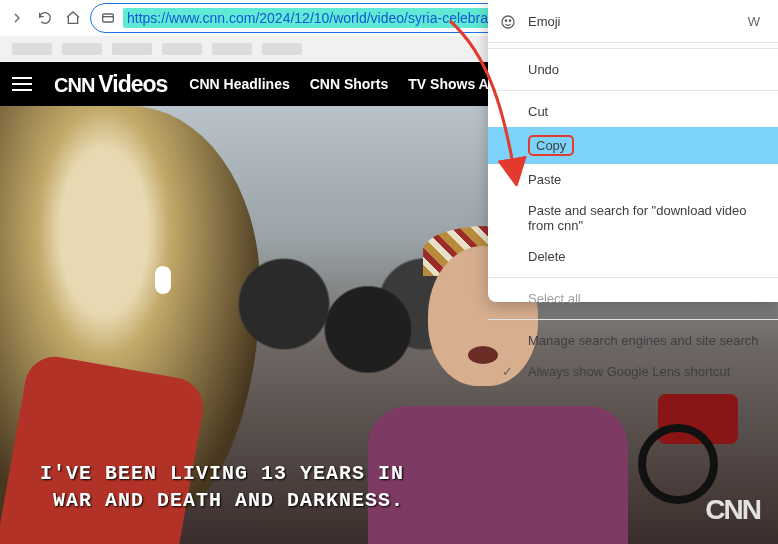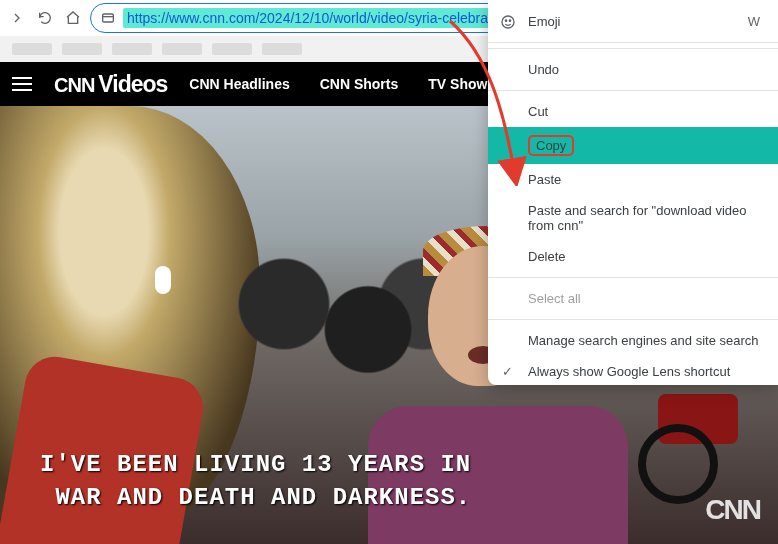--- a/index.html
+++ b/index.html
@@ -87,21 +87,21 @@
   .hamburger { width: 20px; height: 14px; display: flex; flex-direction: column; justify-content: space-between; }
   .hamburger span { display: block; height: 2px; background: #fff; }
   .cnn-logo {
     font-weight: 800;
     font-size: 20px;
     letter-spacing: -1px;
     display: flex; align-items: baseline; gap: 4px;
   }
   .cnn-logo .cnn { color: #fff; font-family: Arial Black, Arial, sans-serif; }
   .cnn-logo .sub { font-weight: 600; font-size: 23px; }
-  .cnn-nav { display: flex; gap: 30px; }
+  .cnn-nav { display: flex; gap: 20px; }
   .cnn-nav span { color: #fff; font-weight: 600; }
 
   .video-area {
     position: relative;
     height: calc(100% - 44px);
     background: linear-gradient(180deg, #b9c3c9 0%, #9aa3a7 30%, #6d6763 55%, #3b2d2b 100%);
     overflow: hidden;
   }
   .hair-left {
     left: -30px; top: 0; width: 260px; height: 420px;
@@ -123,21 +123,21 @@
   .wheel { position: absolute; width: 80px; height: 80px; border: 8px solid #111; border-radius: 50%; bottom: 0; }
   .wheel.w1 { left: 0; }
   .bike-body { position: absolute; left: 20px; bottom: 60px; width: 80px; height: 50px; background: #8a1515; border-radius: 8px; }
 
   .caption {
     position: absolute;
     left: 40px;
     bottom: 30px;
     color: #fff;
     font-family: 'Courier New', monospace;
-    font-size: 24px;
+    font-size: 20px;
     font-weight: bold;
     letter-spacing: 1px;
     line-height: 1.35;
     text-shadow: 1px 1px 2px #000;
     white-space: pre;
   }
   .cnn-watermark {
     position: absolute;
     right: 18px;
     bottom: 18px;
@@ -147,21 +147,21 @@
     font-size: 28px;
     letter-spacing: -2px;
   }
 
   
   .context-menu {
     position: absolute;
     top: 0;
     right: 0;
     width: 290px;
-    height: 385px;
+    height: 302px;
     background: #fff;
     box-shadow: 0 4px 16px rgba(0,0,0,0.25);
     border-radius: 0 0 0 8px;
     padding: 6px 0;
     z-index: 50;
     font-size: 13px;
     color: #3c4043;
   }
   .menu-item {
     padding: 8px 18px 8px 40px;
@@ -170,21 +170,21 @@
     align-items: center;
     cursor: default;
   }
   .menu-item .micon {
     position: absolute; left: 12px; width: 16px; height: 16px; color: #5f6368;
   }
   .menu-item .shortcut {
     margin-left: auto;
     color: #5f6368;
   }
-  .menu-item.hover { background: #14b8a6; }
+  .menu-item.hover { background: #7dd3fc; }
   .menu-sep { height: 1px; background: #e3e3e3; margin: 5px 0; }
   .menu-item.disabled { color: #a0a0a0; }
   .copy-badge {
     display: inline-block;
     border: 2px solid #e23b2e;
     border-radius: 5px;
     padding: 1px 6px;
   }
   .checkmark { position: absolute; left: 14px; color: #5f6368; font-size: 13px; }
 

